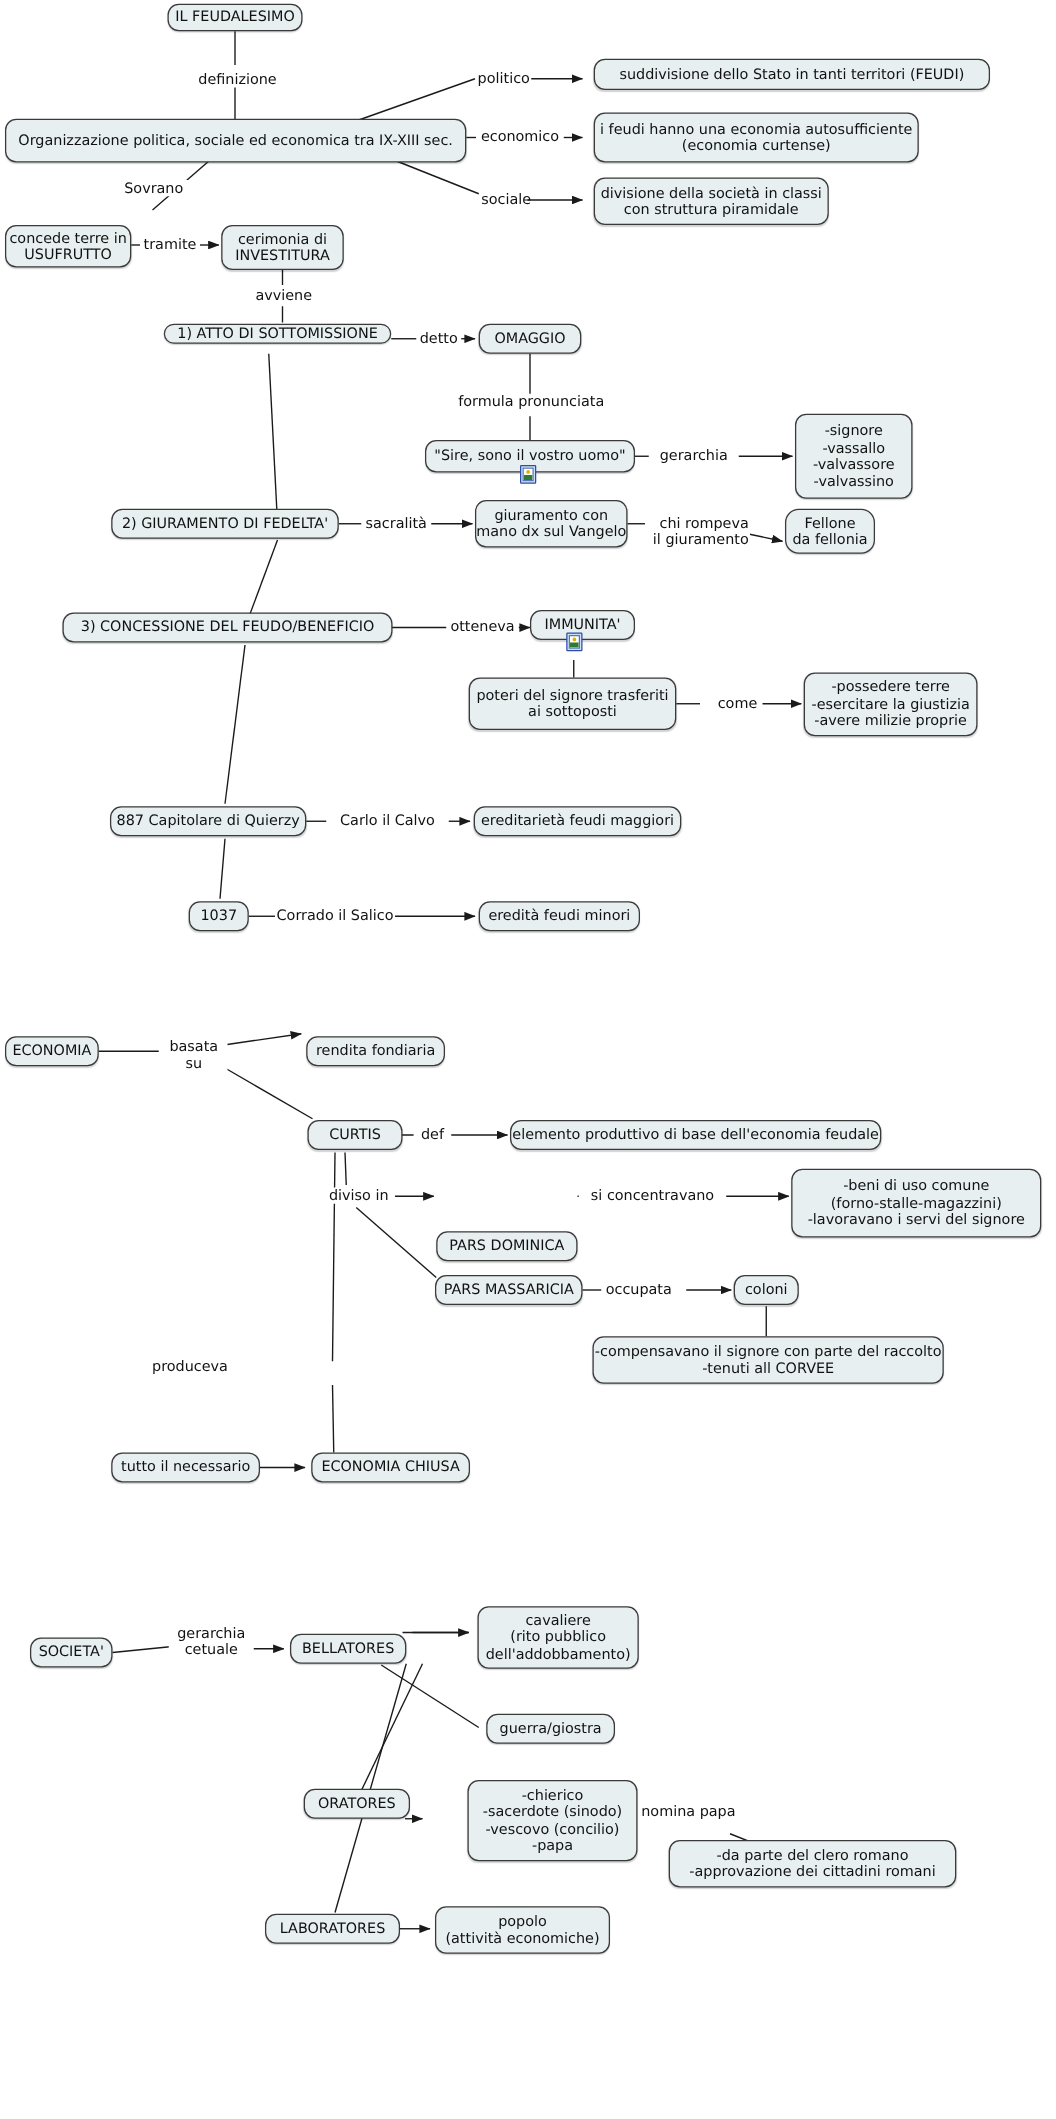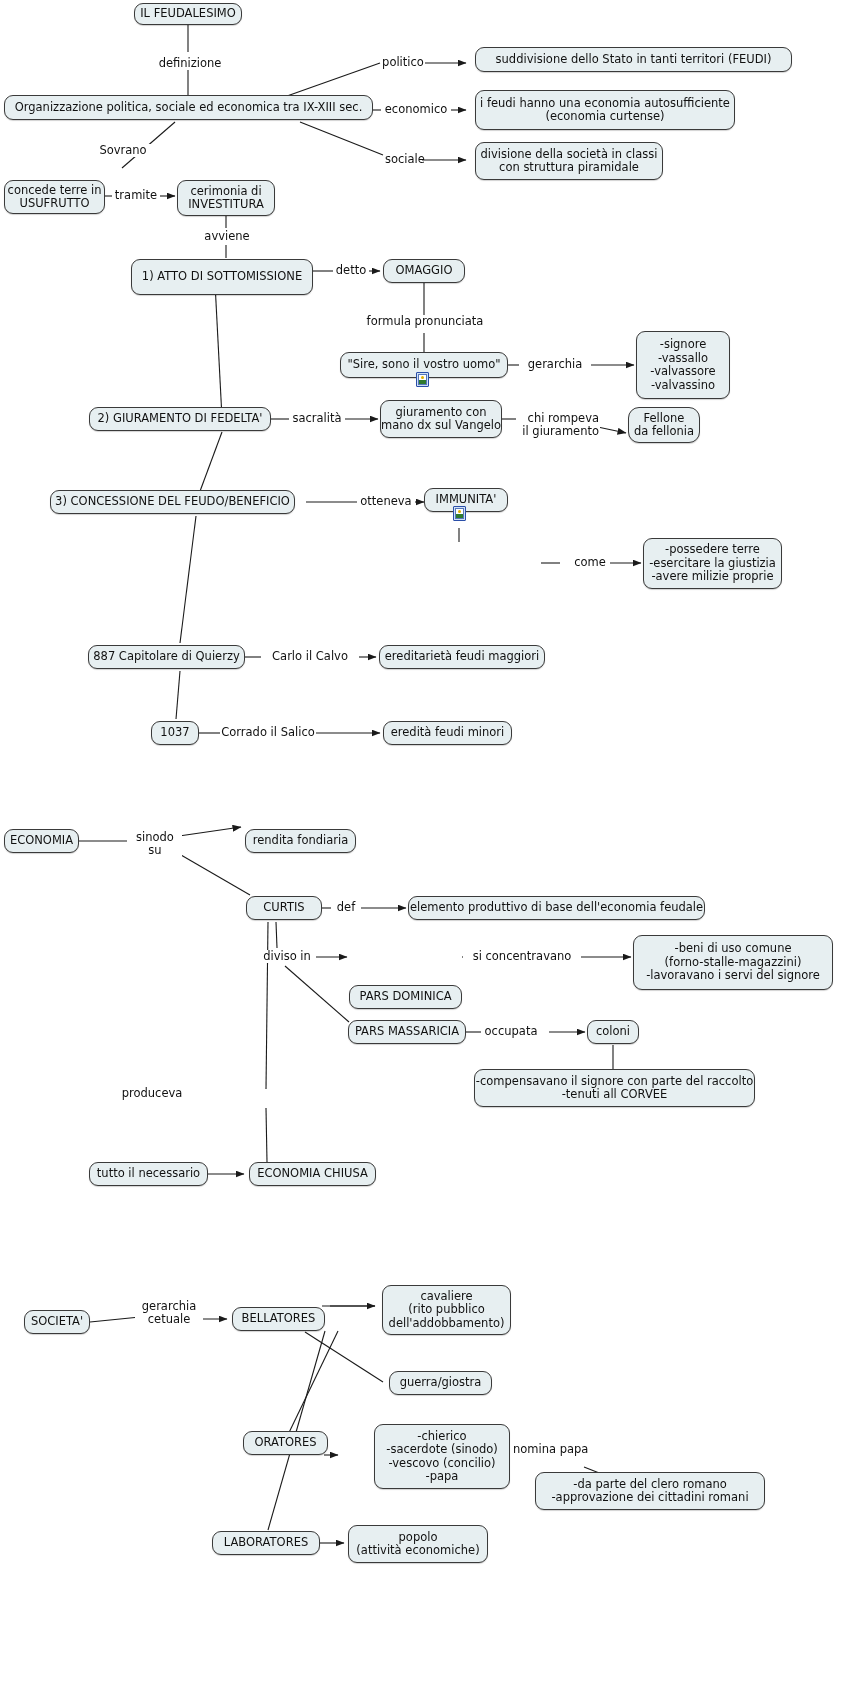--- a/index.html
+++ b/index.html
@@ -161,37 +161,37 @@
       <path d="M305,1332 L383,1382"></path>
       <path d="M324,1455 L338,1455" marker-end="url(#arrow)"></path>
       <path d="M486,1460 L506,1460"></path>
       <path d="M584,1467 L617,1480"></path>
       <path d="M320,1543 L344,1543" marker-end="url(#arrow)"></path>
     </g>
   </svg>
 
   <div class="node" style="left:134px; top:3px; width:108px; height:22px;">IL FEUDALESIMO</div>
 
-  <div class="node" style="left:4px; top:95px; width:369px; height:25px;">Organizzazione politica, sociale ed economica tra IX-XIII sec.</div>
+  <div class="node" style="left:4px; top:95px; width:369px; height:35px;">Organizzazione politica, sociale ed economica tra IX-XIII sec.</div>
 
   <div class="node" style="left:475px; top:47px; width:317px; height:25px;">suddivisione dello Stato in tanti territori (FEUDI)</div>
 
   <div class="node" style="left:475px; top:90px; width:260px; height:40px;">i feudi hanno una economia autosufficiente
 (economia curtense)</div>
 
   <div class="node" style="left:475px; top:142px; width:188px; height:38px;">divisione della società in classi
 con struttura piramidale</div>
 
   <div class="node" style="left:4px; top:180px; width:101px; height:34px;">concede terre in
 USUFRUTTO</div>
 
   <div class="node" style="left:177px; top:180px; width:98px; height:36px;">cerimonia di
 INVESTITURA</div>
 
-  <div class="node" style="left:131px; top:259px; width:182px; height:36px;">1) ATTO DI SOTTOMISSIONE</div>
+  <div class="node" style="left:131px; top:259px; width:182px; height:16px;">1) ATTO DI SOTTOMISSIONE</div>
 
   <div class="node" style="left:383px; top:259px; width:82px; height:24px;">OMAGGIO</div>
 
   <div class="node" style="left:340px; top:352px; width:168px; height:26px;">"Sire, sono il vostro uomo"</div>
   <div class="resicon" style="left:416px; top:372px;">
       <div class="pic"></div>
     </div>
 
   <div class="node" style="left:636px; top:331px; width:94px; height:68px;">-signore
 -vassallo
@@ -199,27 +199,29 @@
 -valvassino</div>
 
   <div class="node" style="left:89px; top:407px; width:182px; height:24px;">2) GIURAMENTO DI FEDELTA'</div>
 
   <div class="node" style="left:380px; top:400px; width:122px; height:38px;">giuramento con
 mano dx sul Vangelo</div>
 
   <div class="node" style="left:628px; top:407px; width:72px; height:36px;border-radius:11px;">Fellone
 da fellonia</div>
 
-  <div class="node" style="left:50px; top:490px; width:245px; height:24px;text-align:right;">3) CONCESSIONE DEL FEUDO/BENEFICIO</div>
+  <div class="node" style="left:50px; top:490px; width:264px; height:24px;text-align:right;">3) CONCESSIONE DEL FEUDO/BENEFICIO</div>
 
   <div class="node" style="left:424px; top:488px; width:84px; height:24px;">IMMUNITA'</div>
   <div class="resicon" style="left:453px; top:506px;">
       <div class="pic"></div>
     </div>
 
+  <div class="node" style="left:375px; top:542px; width:166px; height:42px;">poteri del signore trasferiti
+ai sottoposti</div>
 
   <div class="node" style="left:643px; top:538px; width:139px; height:51px;">-possedere terre
 -esercitare la giustizia
 -avere milizie proprie</div>
 
   <div class="node" style="left:88px; top:645px; width:157px; height:24px;">887 Capitolare di Quierzy</div>
 
   <div class="node" style="left:379px; top:645px; width:166px; height:24px;">ereditarietà feudi maggiori</div>
 
   <div class="node" style="left:151px; top:721px; width:48px; height:24px;">1037</div>
@@ -262,21 +264,21 @@
 
   <div class="node" style="left:587px; top:1020px; width:52px; height:24px;">coloni</div>
 
   <div class="node" style="left:474px; top:1069px; width:281px; height:38px;">-compensavano il signore con parte del raccolto
 -tenuti all CORVEE</div>
 
   <div class="node" style="left:89px; top:1162px; width:119px; height:24px;">tutto il necessario</div>
 
   <div class="node" style="left:249px; top:1162px; width:127px; height:24px;">ECONOMIA CHIUSA</div>
 
-  <div class="linklabel" style="left:128px; top:831px; width:52px;">sinodo
+  <div class="linklabel" style="left:128px; top:831px; width:52px;">basata
 su</div>
   <div class="linklabel" style="left:331px; top:901px; width:28px;">def</div>
   <div class="linklabel" style="left:258px; top:950px; width:56px;">diviso in</div>
   <div class="linklabel" style="left:463px; top:950px; width:116px;">si concentravano</div>
   <div class="linklabel" style="left:481px; top:1025px; width:58px;">occupata</div>
   <div class="linklabel" style="left:117px; top:1087px; width:68px;">produceva</div>
 
   <div class="node" style="left:24px; top:1310px; width:66px; height:24px;">SOCIETA'</div>
 
   <div class="node" style="left:232px; top:1307px; width:93px; height:24px;">BELLATORES</div>

